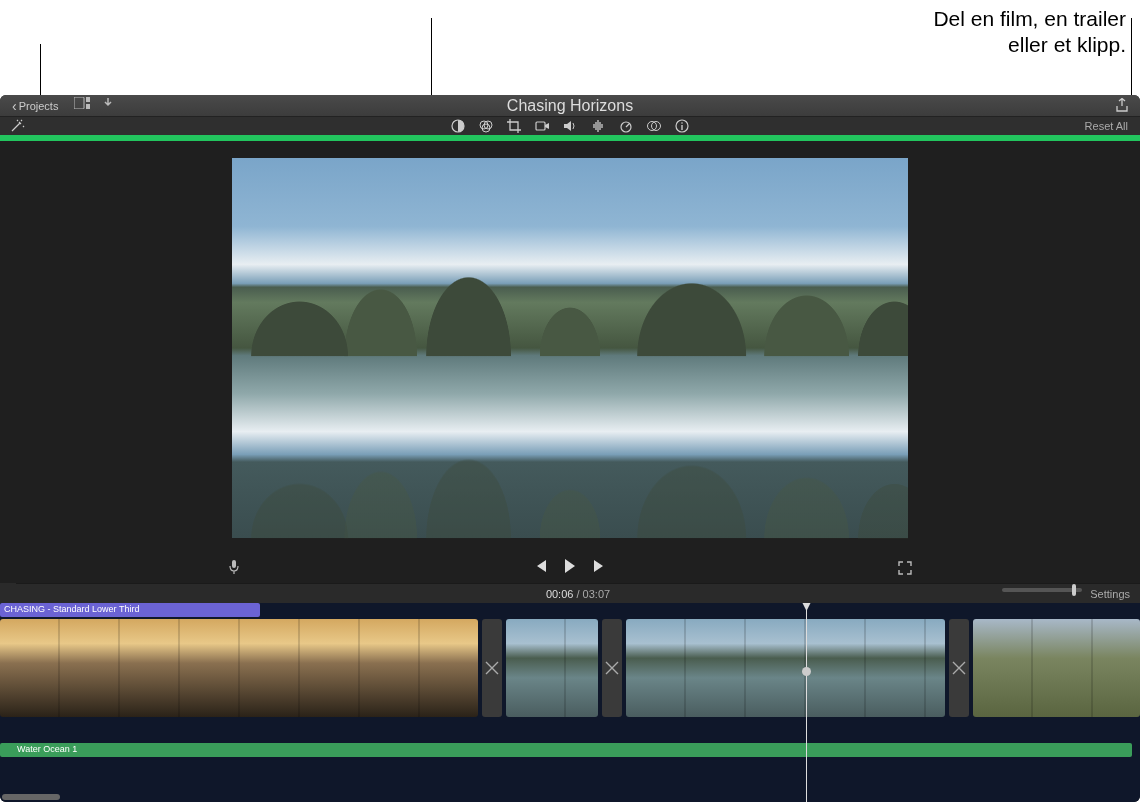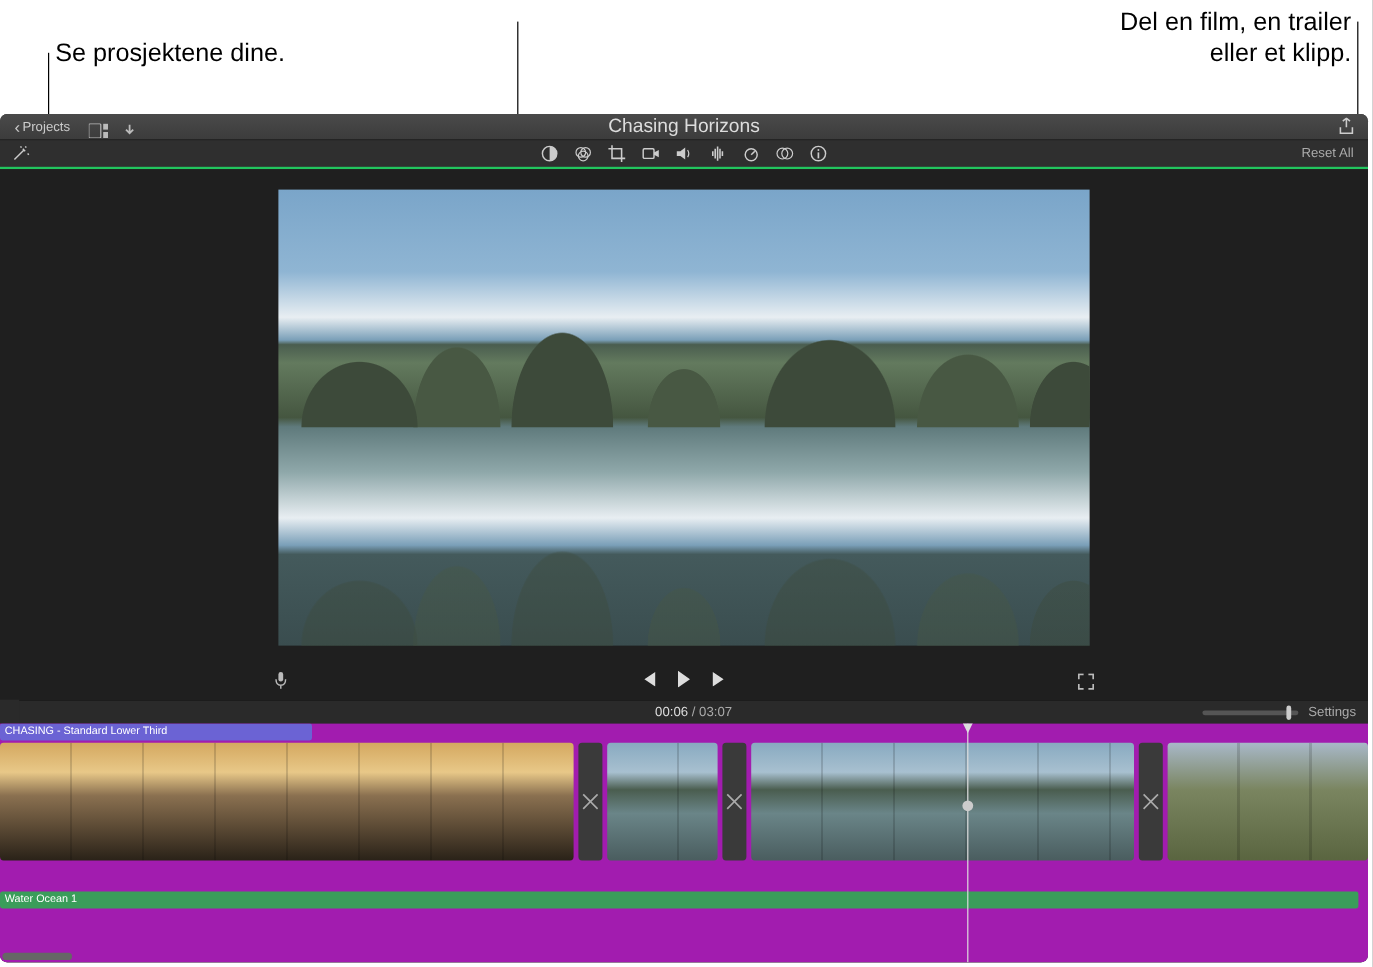--- a/index.html
+++ b/index.html
@@ -49,21 +49,21 @@
   .toolbar {
     height: 22px;
     background: linear-gradient(#4a4a4a, #3c3c3c);
     border-bottom: 1px solid #222;
     display: flex;
     align-items: center;
     position: relative;
     color: #ccc;
     font-size: 11px;
   }
-  .toolbar-left { display: flex; align-items: flex-end; gap: 10px; padding-left: 6px; }
+  .toolbar-left { display: flex; align-items: flex-start; gap: 10px; padding-left: 6px; }
   .projects-btn {
     display: flex; align-items: center; gap: 2px;
     padding: 2px 6px;
     border-radius: 3px;
   }
   .chev-left::before { content: "‹"; font-size: 14px; color: #ccc; }
   .tb-icon {
     width: 16px; height: 14px;
     display: inline-flex; align-items: center; justify-content: center;
     color: #bbb;
@@ -77,21 +77,21 @@
   .toolbar-right {
     position: absolute;
     right: 10px;
     display: flex; align-items: center;
   }
   
   
   .adjust-bar {
     height: 24px;
     background: #2f2f2f;
-    border-bottom: 2px solid #22c55e;
+    border-bottom: 6px solid #22c55e;
     display: flex;
     align-items: center;
     position: relative;
   }
   .adj-left { padding-left: 8px; }
   .adj-center {
     position: absolute;
     left: 50%; transform: translateX(-50%);
     display: flex; gap: 10px;
   }
@@ -203,41 +203,41 @@
     color: #aaa;
     border-top: 1px solid #1a1a1a;
     margin-left: 16px;
   }
   .timebar-center {
     position: absolute; left: 50%; transform: translateX(-50%);
   }
   .timebar-center .cur { color: #ddd; }
   .timebar-right {
     position: absolute; right: 10px;
-    display: flex; align-items: center; gap: 8px;
+    display: flex; align-items: flex-start; gap: 8px;
   }
   .zoom-slider {
     width: 80px; height: 4px;
     background: #555;
     border-radius: 2px;
     position: relative;
   }
   .zoom-slider::after {
     content: "";
     position: absolute;
     right: 6px; top: -4px;
     width: 4px; height: 12px;
     background: #ccc;
     border-radius: 2px;
   }
   
   
   .timeline {
     flex: 1;
-    background: #a21caf;
+    background: #0f172a;
     position: relative;
     overflow: hidden;
   }
   .title-track {
     position: absolute;
     top: 0; left: 0;
     height: 14px;
     width: 260px;
     background: #6b63d4;
     color: #fff;
@@ -283,21 +283,21 @@
   }
   
   .audio-track {
     position: absolute;
     top: 140px;
     left: 0; right: 8px;
     height: 14px;
     background: #3a9d5a;
     color: #fff;
     font-size: 9px;
-    padding: 1px 4px;
+    padding: 1px 17px;
     border-radius: 2px;
   }
   
   .playhead {
     position: absolute;
     top: 0; bottom: 0;
     width: 1px;
     background: #ddd;
     left: 806px;
   }
@@ -325,21 +325,20 @@
     background: #666;
     border-radius: 3px;
   }
   
   svg { display: block; }
 </style>
 </head>
 <body>
 
 <div class="callouts">
-  <div class="callout" style="left:46px; top:32px;">Se prosjektene dine.</div>
   <div class="callout-line" style="left:40px; top:44px; height:54px;"></div>
 
   <div class="callout-line" style="left:431px; top:18px; height:108px;"></div>
 
   <div class="callout" style="right:18px; top:6px; text-align:right; white-space:pre-line;">Del en film, en trailer
 eller et klipp.</div>
   <div class="callout-line" style="right:12px; top:18px; height:80px;"></div>
 </div>
 
 <div class="app">

